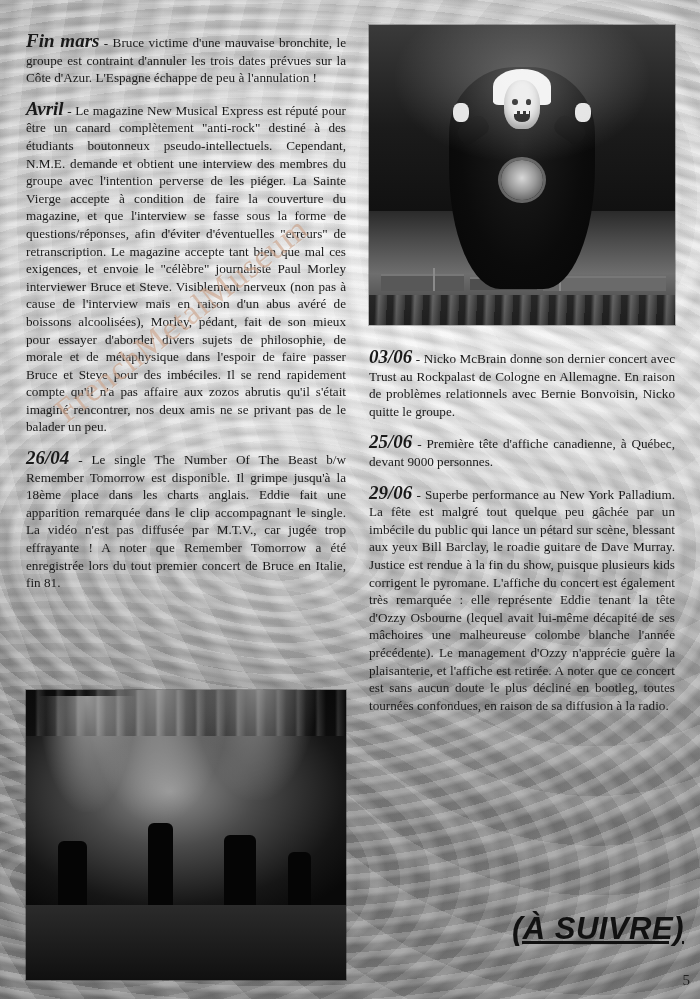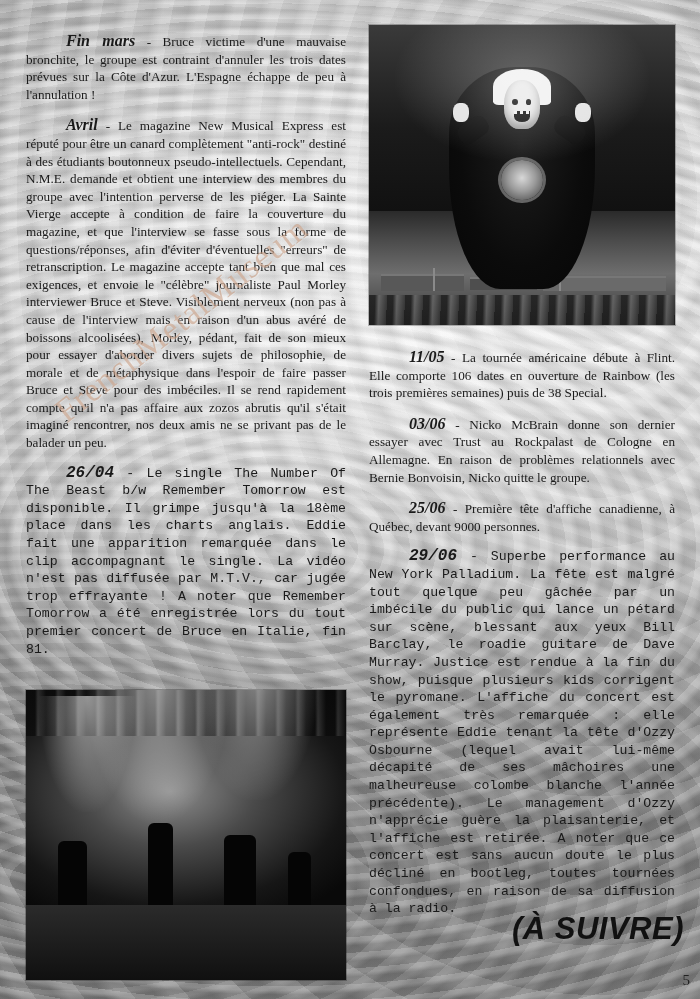--- a/index.html
+++ b/index.html
@@ -40,26 +40,25 @@
     position: absolute;
     z-index: 3;
     font-size: 13.2px;
     line-height: 17.6px;
     text-align: justify;
   }
   .col-left  { left: 26px;  top: 32px;  width: 320px; }
   .col-right { left: 369px; top: 348px; width: 306px; }
 
   .para { margin: 0 0 13px 0; }
-  .para:last-child { margin-bottom: 0; font-family: Liberation Mono, monospace; }
+  .para:last-child { margin-bottom: 0; }
   .lead {
     font-weight: bold;
     font-style: italic;
-    font-size: 16px;
-    margin-left: 40px;
+    font-size: 19px;
   }
 
   
   .photo {
     position: absolute;
     z-index: 4;
     overflow: hidden;
     background: #0c0c0c;
   }
   .photo-top {
@@ -202,20 +201,21 @@
     position: absolute;
     z-index: 6;
     right: 16px;
     bottom: 52px;
     font-family: "Liberation Sans", sans-serif;
     font-style: italic;
     font-weight: bold;
     font-size: 31px;
     letter-spacing: 0.5px;
     color: #111;
+    text-decoration: underline;
   }
   .pagenum {
     position: absolute;
     z-index: 6;
     right: 10px;
     bottom: 10px;
     font-family: "Liberation Serif", serif;
     font-size: 15px;
     color: #222;
   }
@@ -272,24 +272,21 @@
     <p class="para">
       <span class="lead">Avril</span><span> - Le magazine New Musical Express est réputé pour être un canard complètement "anti-rock" destiné à des étudiants boutonneux pseudo-intellectuels. Cependant, N.M.E. demande et obtient une interview des membres du groupe avec l'intention perverse de les piéger. La Sainte Vierge accepte à condition de faire la couverture du magazine, et que l'interview se fasse sous la forme de questions/réponses, afin d'éviter d'éventuelles "erreurs" de retranscription. Le magazine accepte tant bien que mal ces exigences, et envoie le "célèbre" journaliste Paul Morley interviewer Bruce et Steve. Visiblement nerveux (non pas à cause de l'interview mais en raison d'un abus avéré de boissons alcoolisées), Morley, pédant, fait de son mieux pour essayer d'aborder divers sujets de philosophie, de morale et de métaphysique dans l'espoir de faire passer Bruce et Steve pour des imbéciles. Il se rend rapidement compte qu'il n'a pas affaire aux zozos abrutis qu'il s'était imaginé rencontrer, nos deux amis ne se privant pas de le balader un peu.</span>
     </p>
     <p class="para">
       <span class="lead">26/04</span><span> - Le single The Number Of The Beast b/w Remember Tomorrow est disponible. Il grimpe jusqu'à la 18ème place dans les charts anglais. Eddie fait une apparition remarquée dans le clip accompagnant le single. La vidéo n'est pas diffusée par M.T.V., car jugée trop effrayante ! A noter que Remember Tomorrow a été enregistrée lors du tout premier concert de Bruce en Italie, fin 81.</span>
     </p>
   </div>
 
   <div class="col col-right">
     <p class="para">
-      <span class="lead">11/05</span><span> - La tournée américaine débute à Flint. Elle comporte 106 dates en ouverture de Rainbow (les trois premières semaines) puis de 38 Special.</span>
-    </p>
-    <p class="para">
-      <span class="lead">03/06</span><span> - Nicko McBrain donne son dernier essayer avec Trust au Rockpalast de Cologne en Allemagne. En raison de problèmes relationnels avec Bernie Bonvoisin, Nicko quitte le groupe.</span>
+      <span class="lead">03/06</span><span> - Nicko McBrain donne son dernier concert avec Trust au Rockpalast de Cologne en Allemagne. En raison de problèmes relationnels avec Bernie Bonvoisin, Nicko quitte le groupe.</span>
     </p>
     <p class="para">
       <span class="lead">25/06</span><span> - Première tête d'affiche canadienne, à Québec, devant 9000 personnes.</span>
     </p>
     <p class="para">
       <span class="lead">29/06</span><span> - Superbe performance au New York Palladium. La fête est malgré tout quelque peu gâchée par un imbécile du public qui lance un pétard sur scène, blessant aux yeux Bill Barclay, le roadie guitare de Dave Murray. Justice est rendue à la fin du show, puisque plusieurs kids corrigent le pyromane. L'affiche du concert est également très remarquée : elle représente Eddie tenant la tête d'Ozzy Osbourne (lequel avait lui-même décapité de ses mâchoires une malheureuse colombe blanche l'année précédente). Le management d'Ozzy n'apprécie guère la plaisanterie, et l'affiche est retirée. A noter que ce concert est sans aucun doute le plus décliné en bootleg, toutes tournées confondues, en raison de sa diffusion à la radio.</span>
     </p>
   </div>
 
   <div class="watermark">FrenchMetalMuseum</div>

